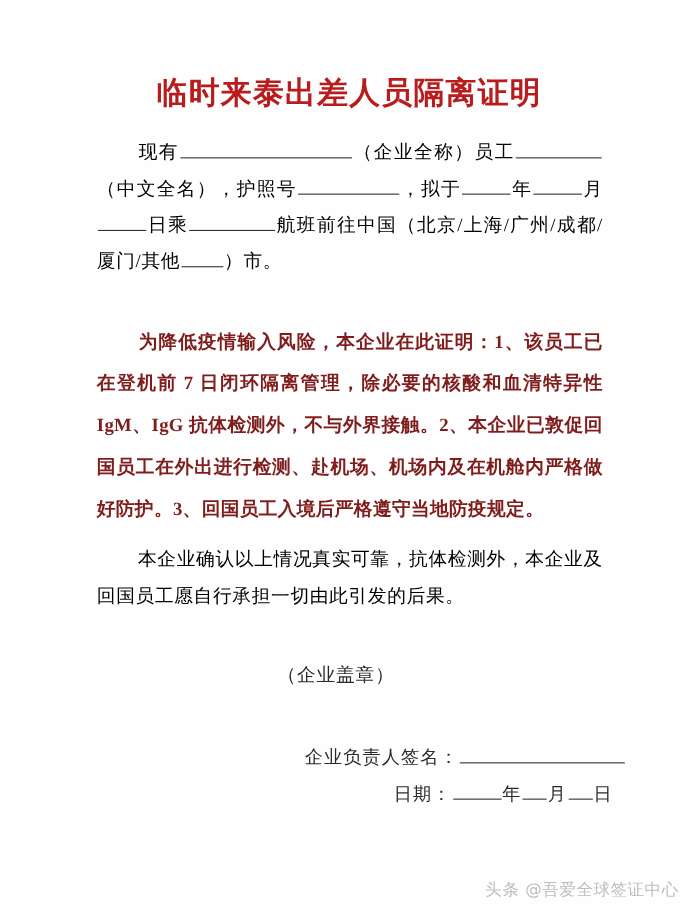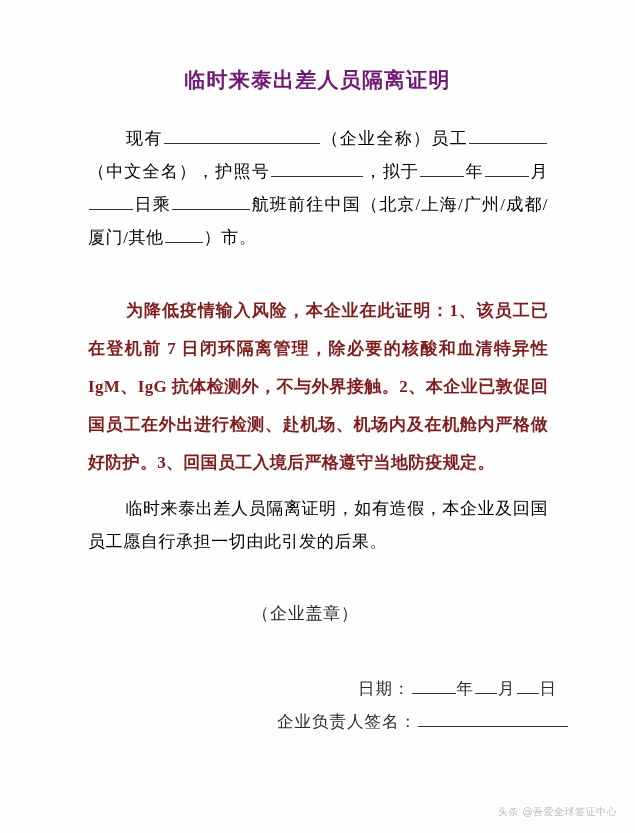--- a/index.html
+++ b/index.html
@@ -24,24 +24,24 @@
   }
 
   
   .doc-title {
     position: absolute;
     top: 66px;
     left: 0;
     width: 635px;
     text-align: center;
     font-family: "DejaVu Sans", "Liberation Sans", sans-serif;
-    font-size: 21px;
+    font-size: 28px;
     font-weight: 700;
     letter-spacing: 1.2px;
-    color: #701a75;
+    color: #b91c1c;
   }
 
   
   .body-block {
     position: absolute;
     left: 88px;
     width: 460px;
     font-size: 17px;
     line-height: 33px;
     text-align: justify;
@@ -111,21 +111,21 @@
     white-space: nowrap;
   }
   .sig-line.date { padding-right: 78px; }
 
   
   .watermark {
     position: absolute;
     right: 18px;
     bottom: 14px;
     font-family: "DejaVu Sans", "Liberation Sans", sans-serif;
-    font-size: 10px;
+    font-size: 15px;
     color: #bdbdbd;
     letter-spacing: 0.5px;
     white-space: nowrap;
     user-select: none;
   }
 </style>
 </head>
 <body>
 
 <div class="page">
@@ -134,25 +134,25 @@
 
   <div class="body-block block-intro">
     <span class="indent"></span><span>现有</span><span class="blank blank-xl"></span><span>（企业全称）员工</span><span class="blank blank-md"></span><span>（中文全名），护照号</span><span class="blank blank-lg"></span><span>，拟于</span><span class="blank blank-sm"></span><span>年</span><span class="blank blank-sm"></span><span>月</span><span class="blank blank-sm"></span><span>日乘</span><span class="blank blank-md"></span><span>航班前往中国（北京/上海/广州/成都/厦门/其他</span><span class="blank blank-xs"></span><span>）市。</span>
   </div>
 
   <div class="body-block block-declare">
     <span class="indent"></span><span>为降低疫情输入风险，本企业在此证明：1、该员工已在登机前 7 日闭环隔离管理，除必要的核酸和血清特异性 IgM、IgG 抗体检测外，不与外界接触。2、本企业已敦促回国员工在外出进行检测、赴机场、机场内及在机舱内严格做好防护。3、回国员工入境后严格遵守当地防疫规定。</span>
   </div>
 
   <div class="body-block block-confirm">
-    <span class="indent"></span><span>临时来泰出差人员隔离证明，如有造假，本企业及回国员工愿自行承担一切由此引发的后果。</span>
+    <span class="indent"></span><span>本企业确认以上情况真实可靠，抗体检测外，本企业及回国员工愿自行承担一切由此引发的后果。</span>
   </div>
 
   <div class="stamp-note">（企业盖章）</div>
 
   <div class="sig-block">
+    <div class="sig-line"><span>企业负责人签名：</span><span class="blank blank-sig"></span></div>
     <div class="sig-line date"><span>日期：</span><span class="blank blank-yr"></span><span>年</span><span class="blank blank-mo"></span><span>月</span><span class="blank blank-mo"></span><span>日</span></div>
-    <div class="sig-line"><span>企业负责人签名：</span><span class="blank blank-sig"></span></div>
   </div>
 
   <div class="watermark">头条 @吾爱全球签证中心</div>
 
 </div>
 
 </body></html>

